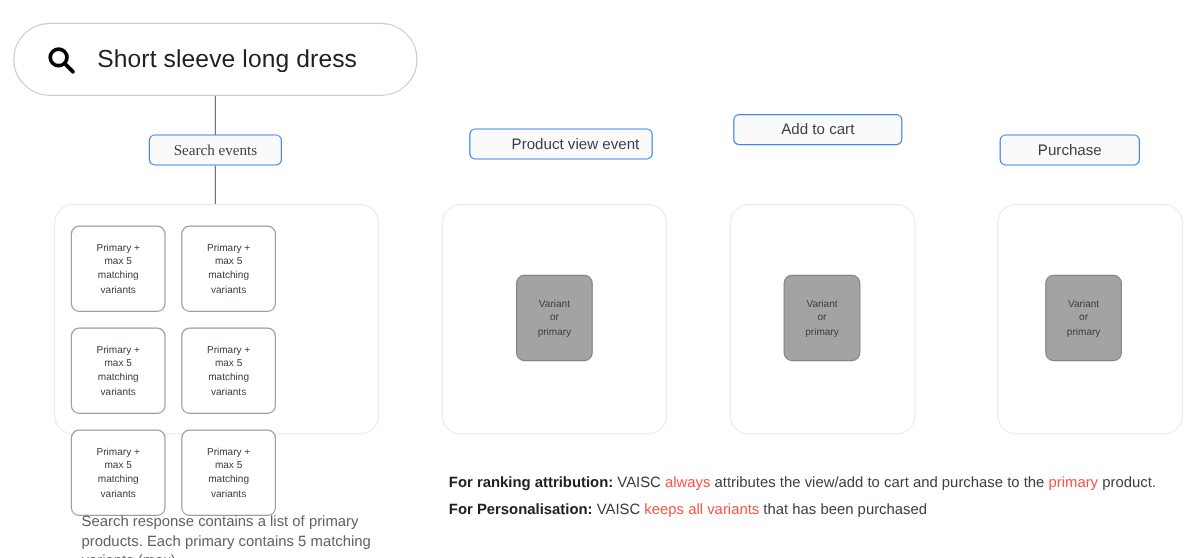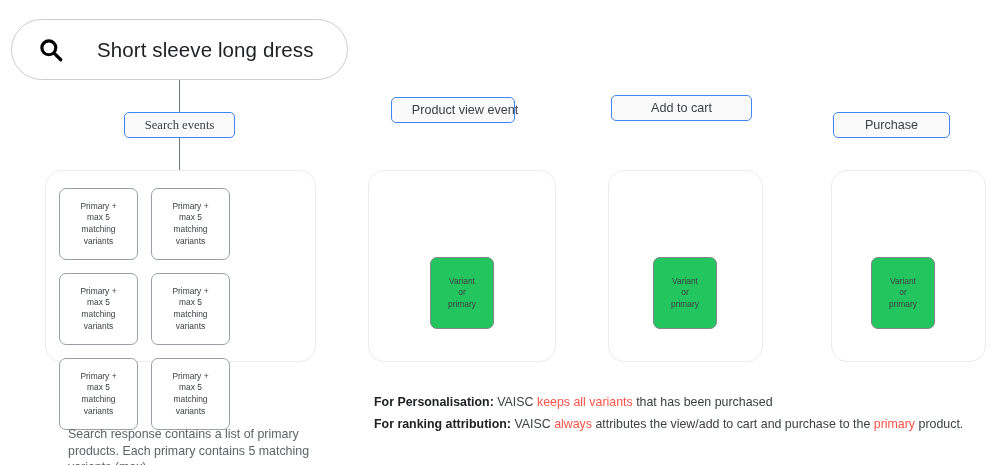--- a/index.html
+++ b/index.html
@@ -31,21 +31,21 @@
     align-items: center;
     padding-left: 26px;
   }
   #search-pill .mag {
     width: 26px;
     height: 26px;
     flex: 0 0 auto;
     display: block;
   }
   #search-pill .q {
-    margin-left: 33px;
+    margin-left: 17px;
     font-size: 20.5px;
     color: #202124;
     letter-spacing: .1px;
     white-space: nowrap;
   }
 
   
   .vline {
     position: absolute;
     width: 1.4px;
@@ -62,21 +62,21 @@
     border-radius: 5px;
     background: #fafafa;
     display: flex;
     align-items: center;
     justify-content: center;
     font-size: 12.6px;
     color: #3c4043;
     white-space: nowrap;
   }
   #chip-search   { left: 124px; top: 112px; width: 111px; font-family: Liberation Serif, serif; }
-  #chip-view     { left: 391px; top: 97px; width: 124px; padding-left: 24px; }
+  #chip-view     { left: 391px; top: 107px; width: 153px; padding-left: 24px; }
   #chip-cart     { left: 611px; top: 95px; width: 141px; text-align: center; }
   #chip-purchase { left: 833px; top: 112px; width: 117px; }
 
   
   .panel {
     position: absolute;
     border: 1.4px solid #ececec;
     border-radius: 16px;
     background: #ffffff;
   }
@@ -111,29 +111,28 @@
     padding: 0;
   }
 
   
   .vcard {
     position: absolute;
     width: 64px;
     height: 72px;
     border: 1.1px solid #80868b;
     border-radius: 7px;
-    background: #22c55e;
+    background: #a3a3a3;
     display: flex;
     align-items: center;
     justify-content: center;
     text-align: center;
     font-size: 8.4px;
     line-height: 11.6px;
     color: #3c4043;
-    margin-top: 28px;
   }
   #vcard-view     { left: 430px; top: 229px; }
   #vcard-cart     { left: 653px; top: 229px; }
   #vcard-purchase { left: 871px; top: 229px; }
 
   
   #caption-left {
     position: absolute;
     left: 68px;
     top: 390px;
@@ -208,18 +207,18 @@
     <span>Variant<br>or<br>primary</span>
   </div>
 <div class="vcard" id="vcard-purchase">
     <span>Variant<br>or<br>primary</span>
   </div>
 
 <div id="caption-left">Search response contains a list of primary products. Each primary contains 5 matching variants (max)</div>
 
 <div id="caption-right">
   <div class="line">
+    <b>For ranking attribution:</b><span> VAISC </span><span class="hl">always</span><span> attributes the view/add to cart and purchase to the </span><span class="hl">primary</span><span> product.</span>
+  </div>
+  <div class="line">
     <b>For Personalisation:</b><span> VAISC </span><span class="hl">keeps all variants</span><span> that has been purchased</span>
   </div>
-  <div class="line">
-    <b>For ranking attribution:</b><span> VAISC </span><span class="hl">always</span><span> attributes the view/add to cart and purchase to the </span><span class="hl">primary</span><span> product.</span>
-  </div>
 </div>
 
 </body></html>

